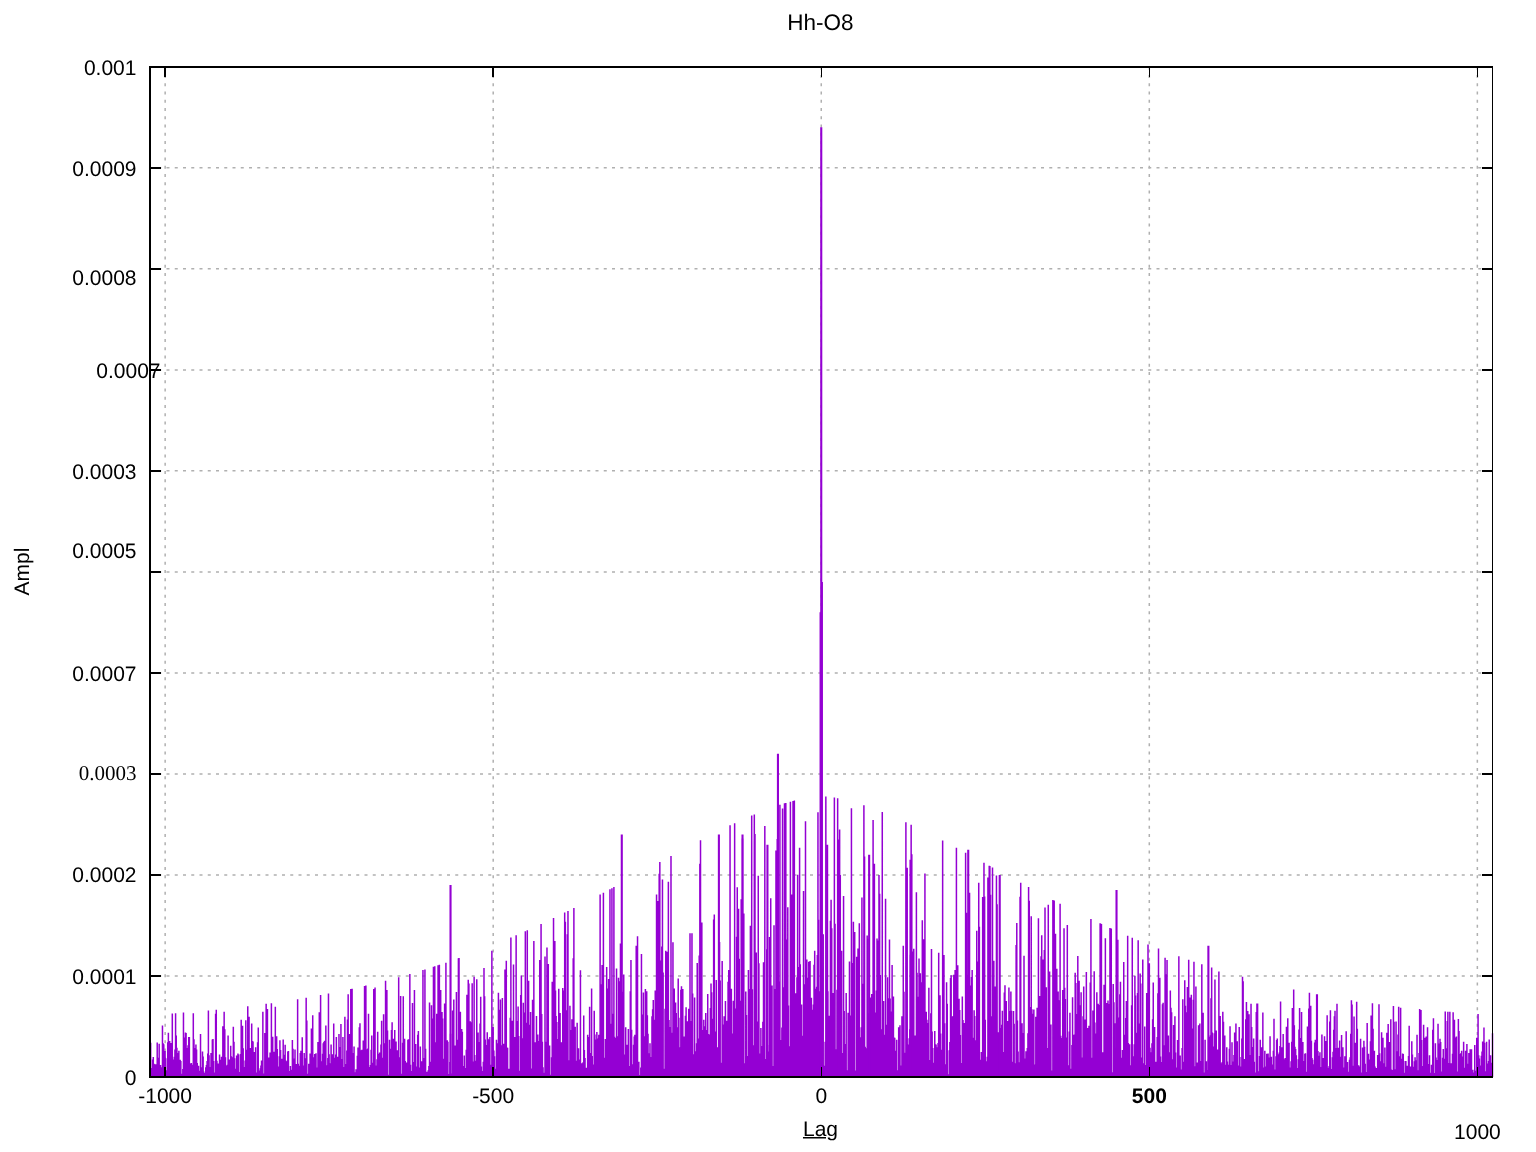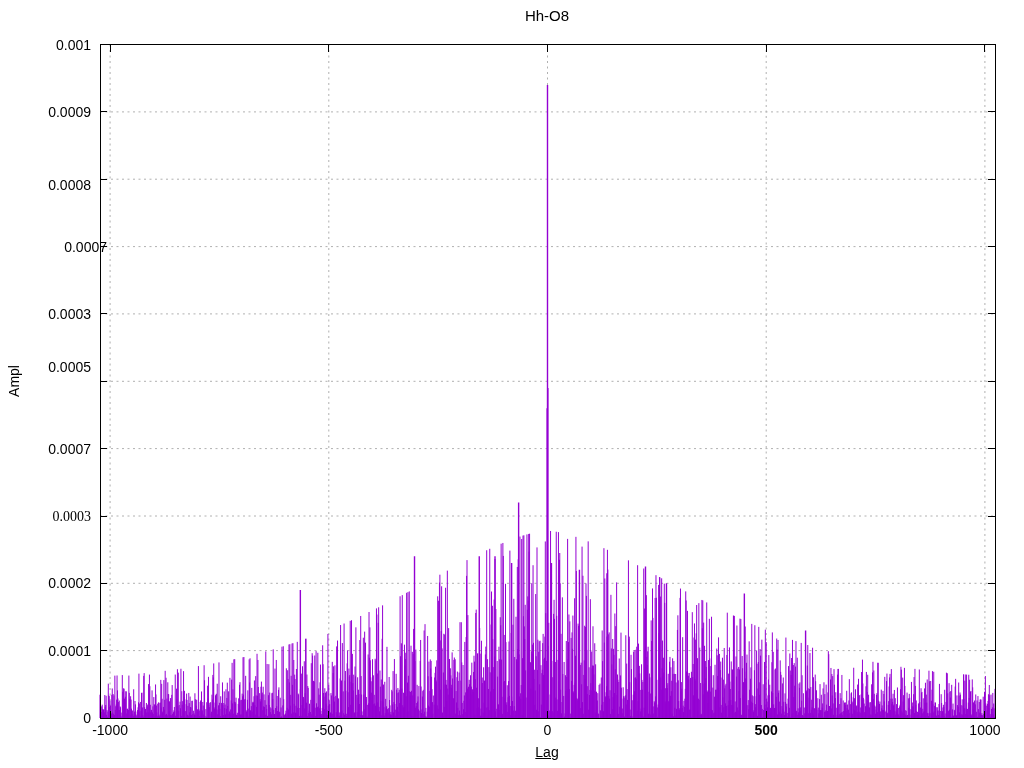--- a/index.html
+++ b/index.html
@@ -25,21 +25,21 @@
       <path d="M110.1 44.5v7M110.1 718v-7M328.8 44.5v7M328.8 718v-7M547.5 44.5v7M547.5 718v-7M766.2 44.5v7M766.2 718v-7M984.9 44.5v7M984.9 718v-7M100 718.0h7M995 718.0h-7M100 650.6h7M995 650.6h-7M100 583.3h7M995 583.3h-7M100 516.0h7M995 516.0h-7M100 448.6h7M995 448.6h-7M100 381.3h7M995 381.3h-7M100 313.9h7M995 313.9h-7M100 246.6h7M995 246.6h-7M100 179.2h7M995 179.2h-7M100 111.9h7M995 111.9h-7M100 44.5h7M995 44.5h-7" stroke="#000000" stroke-width="1" fill="none" shape-rendering="crispEdges"></path>
     </svg>
   <div class="chart-title">Hh-O8</div>
   <div class="ylabel">Ampl</div>
   <div class="xlabel">Lag</div>
   <div id="ticklabels">
       <div class="xtick" style="left: 110.061px;">-1000</div>
       <div class="xtick" style="left: 328.781px;">-500</div>
       <div class="xtick" style="left: 547.5px;">0</div>
       <div class="xtick" style="left: 766.219px; font-weight: bold;">500</div>
-      <div class="xtick" style="left: 984.939px;">1000</div>
+      <div class="xtick" style="left: 984.939px; margin-top: 24px;">1000</div>
       <div class="ytick" style="top: 710px;">0</div>
       <div class="ytick" style="top: 642.65px;">0.0001</div>
       <div class="ytick" style="top: 575.3px; text-align: right;">0.0002</div>
       <div class="ytick" style="top: 509px; font-family: Liberation Serif, serif;">0.0003</div>
       <div class="ytick" style="top: 440.6px;">0.0007</div>
       <div class="ytick" style="top: 359px;">0.0005</div>
       <div class="ytick" style="top: 305.9px;">0.0003</div>
       <div class="ytick" style="top: 238.55px; padding-left: 16px;">0.0007</div>
       <div class="ytick" style="top: 177px;">0.0008</div>
       <div class="ytick" style="top: 103.85px;">0.0009</div>

